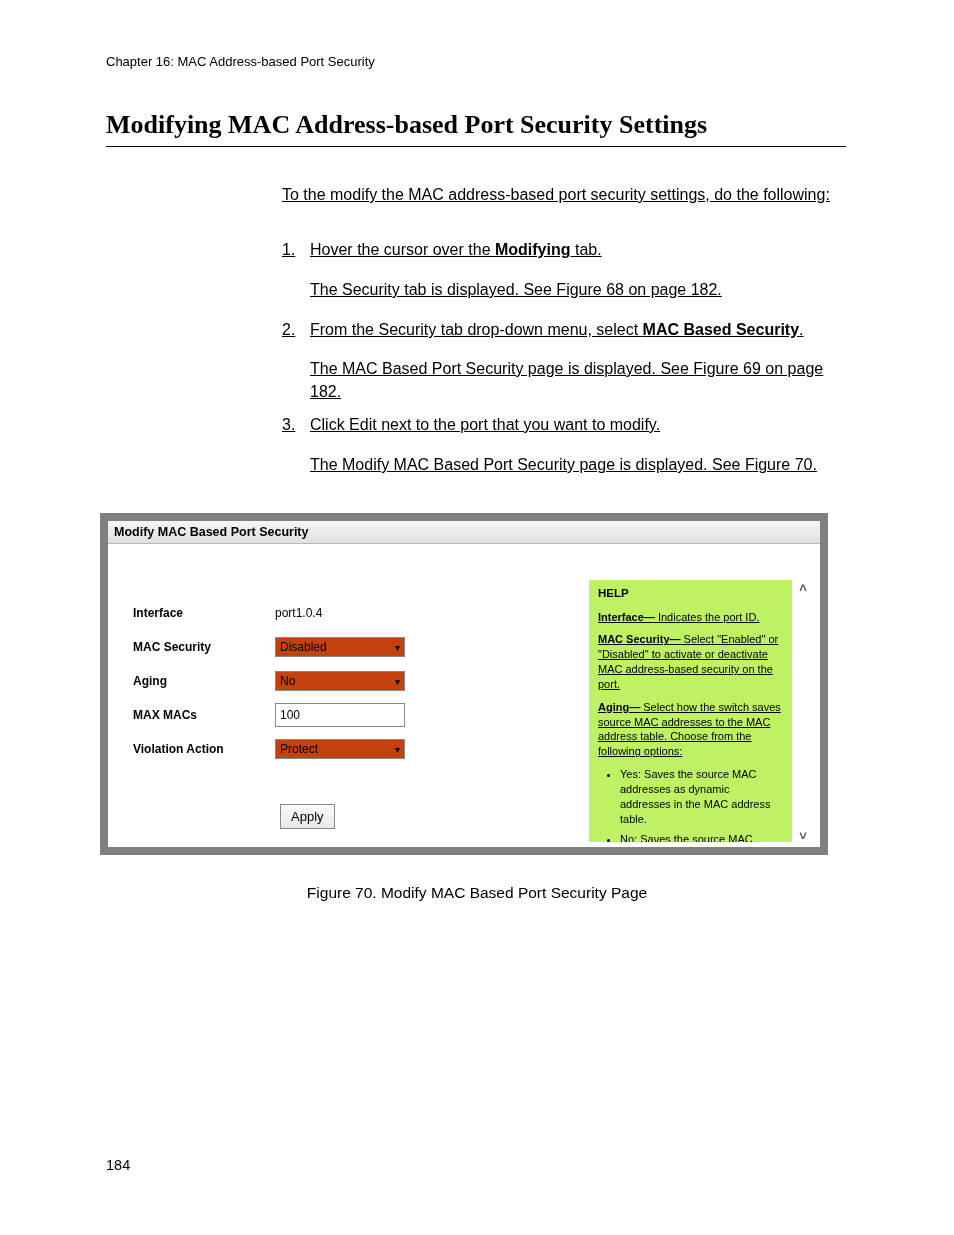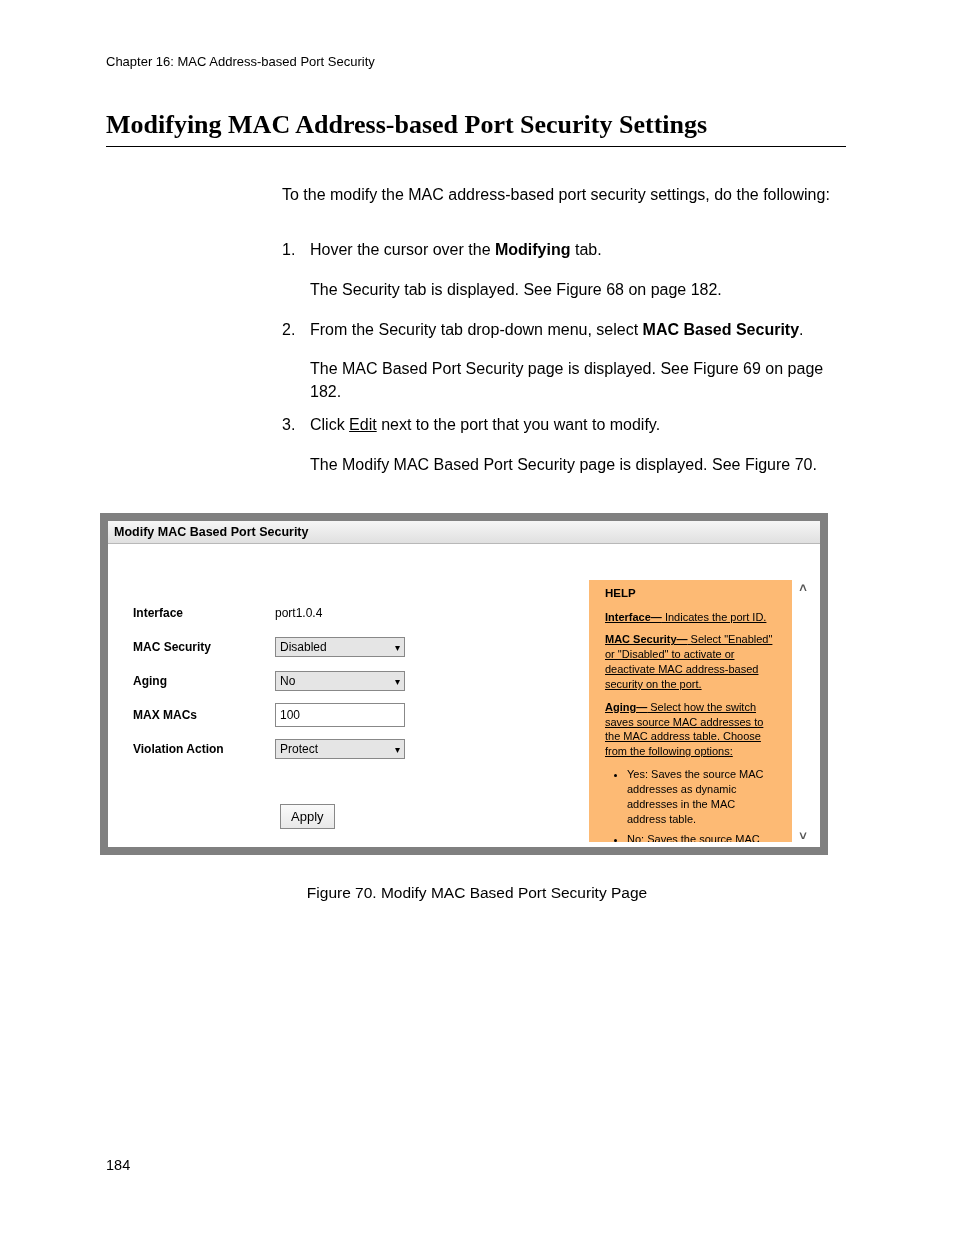--- a/index.html
+++ b/index.html
@@ -27,20 +27,21 @@
       width: 740px;
       border-bottom: 1px solid #000;
       padding-bottom: 6px;
     }
     .body-text {
       position: absolute;
       left: 282px;
       width: 566px;
       font-size: 16px;
       line-height: 1.45;
+      text-decoration: underline;
     }
     .intro { top: 183px; }
     .step-row { display: flex; }
     .step-num { width: 28px; flex-shrink: 0; }
     .step-content { flex: 1; }
     .step1 { top: 238px; }
     .sub1 { top: 278px; left: 310px; width: 538px; }
     .step2 { top: 318px; }
     .sub2 { top: 357px; left: 310px; width: 538px; }
     .step3 { top: 413px; }
@@ -84,21 +85,21 @@
     .form-label {
       width: 142px;
       font-weight: bold;
       font-size: 12px;
     }
     .form-val-text { font-size: 12px; }
     .sel {
       width: 130px;
       height: 20px;
       border: 1px solid #888;
-      background: #e5e5e5;
+      background: #c2410c;
       font-size: 12px;
       padding: 0 4px;
       display: flex;
       align-items: center;
       justify-content: space-between;
     }
     .sel .chev {
       font-size: 10px;
       color: #000;
     }
@@ -120,23 +121,23 @@
       padding: 4px 10px;
       margin-top: 38px;
       margin-left: 147px;
     }
     .help-panel {
       position: absolute;
       right: 28px;
       top: 36px;
       width: 203px;
       height: 262px;
-      background: #fdba74;
+      background: #bef264;
       font-size: 11px;
-      padding: 6px 16px;
+      padding: 6px 9px;
       line-height: 1.35;
       overflow: hidden;
     }
     .help-panel .h-title { font-weight: bold; font-size: 11.5px; margin-bottom: 8px; }
     .help-panel p { margin-bottom: 8px; text-decoration: underline; }
     .help-panel ul { padding-left: 22px; margin-top: 4px; }
     .help-panel li { margin-bottom: 6px; }
     .scroll-up, .scroll-down {
       position: absolute;
       right: 10px;

